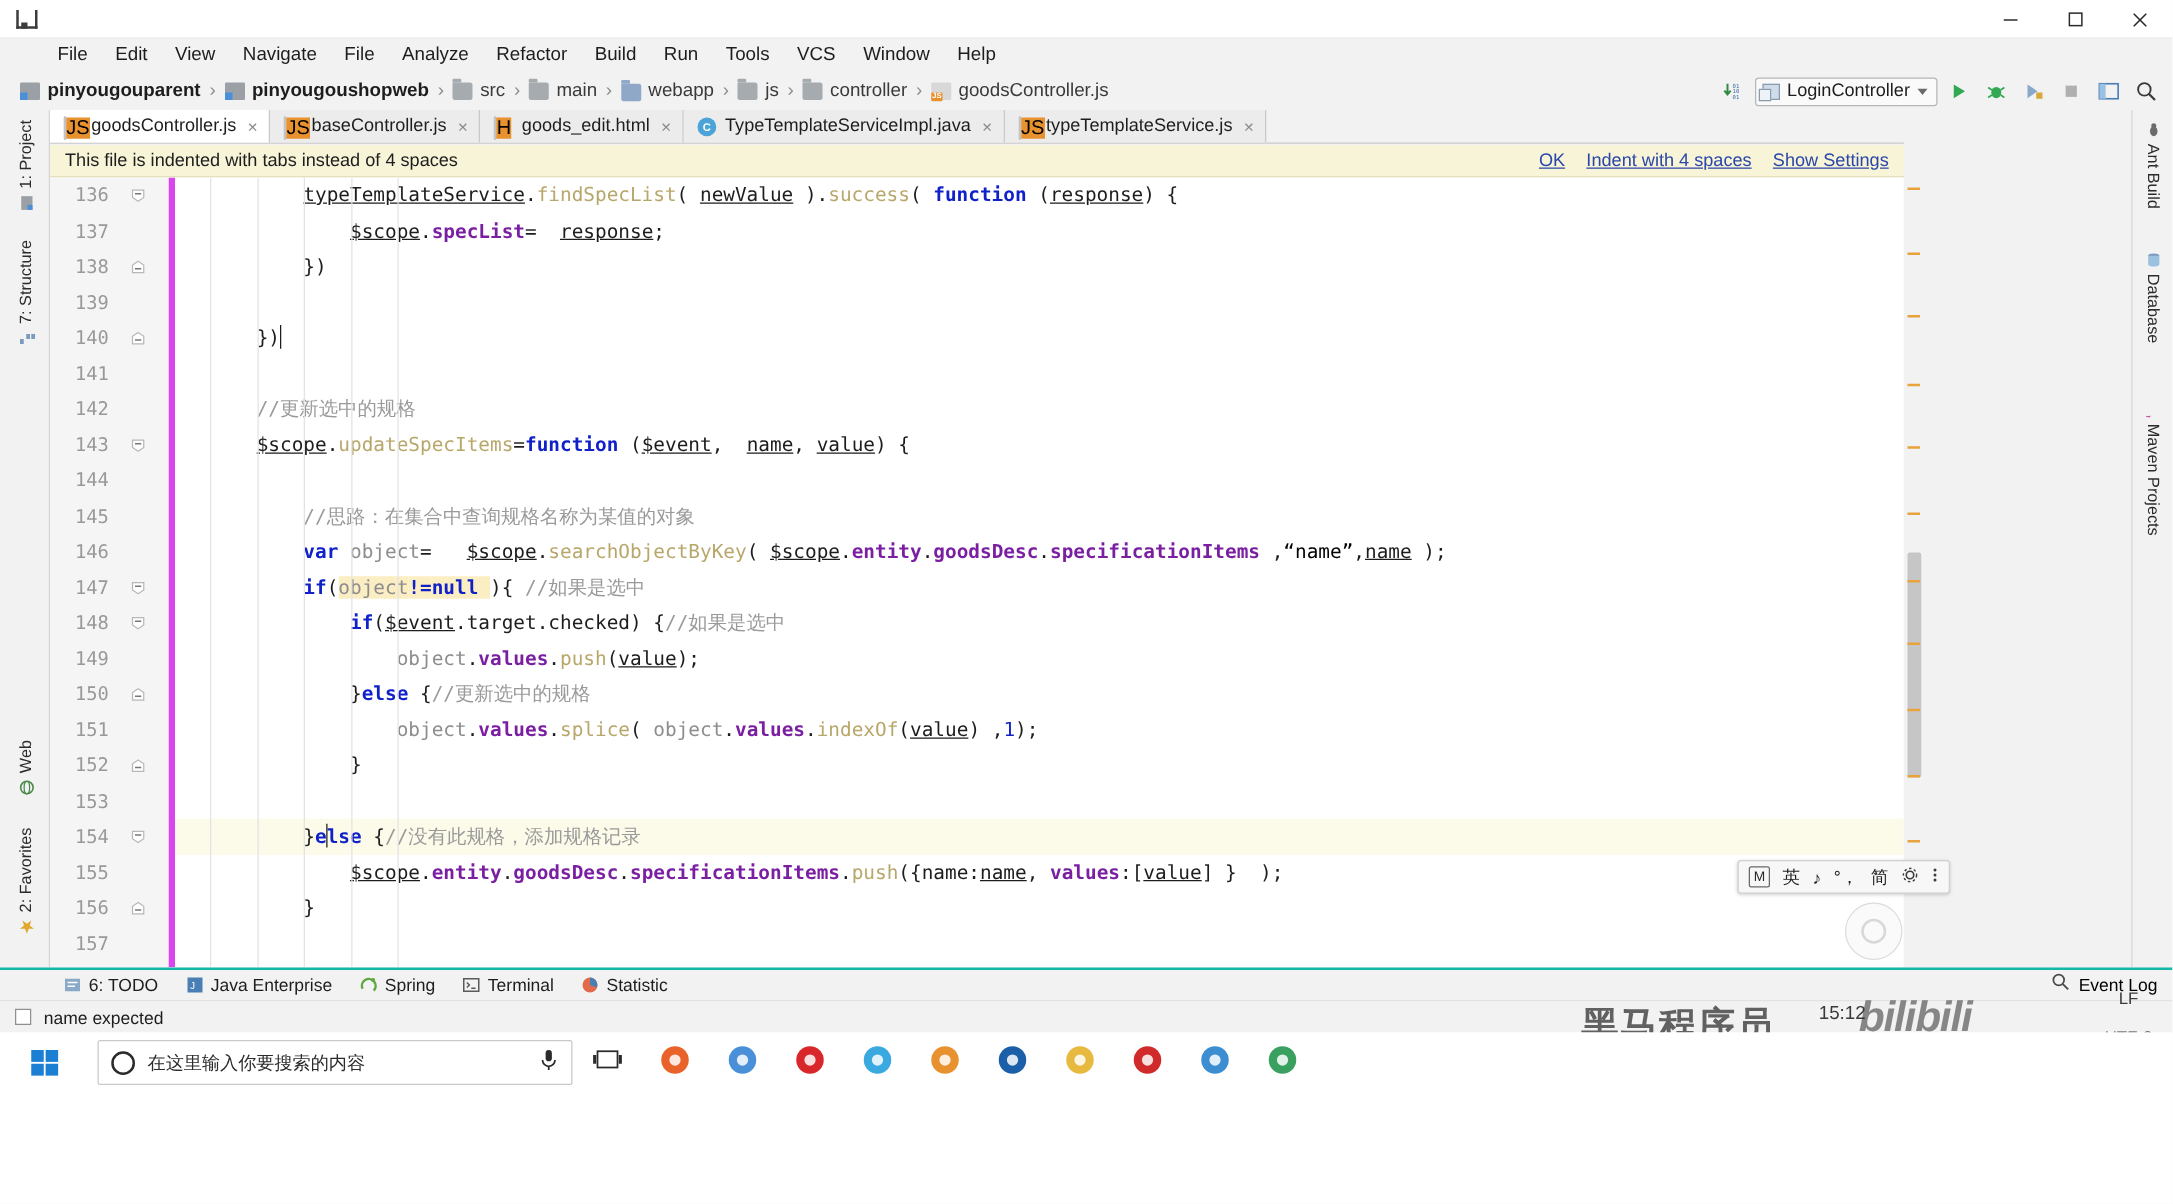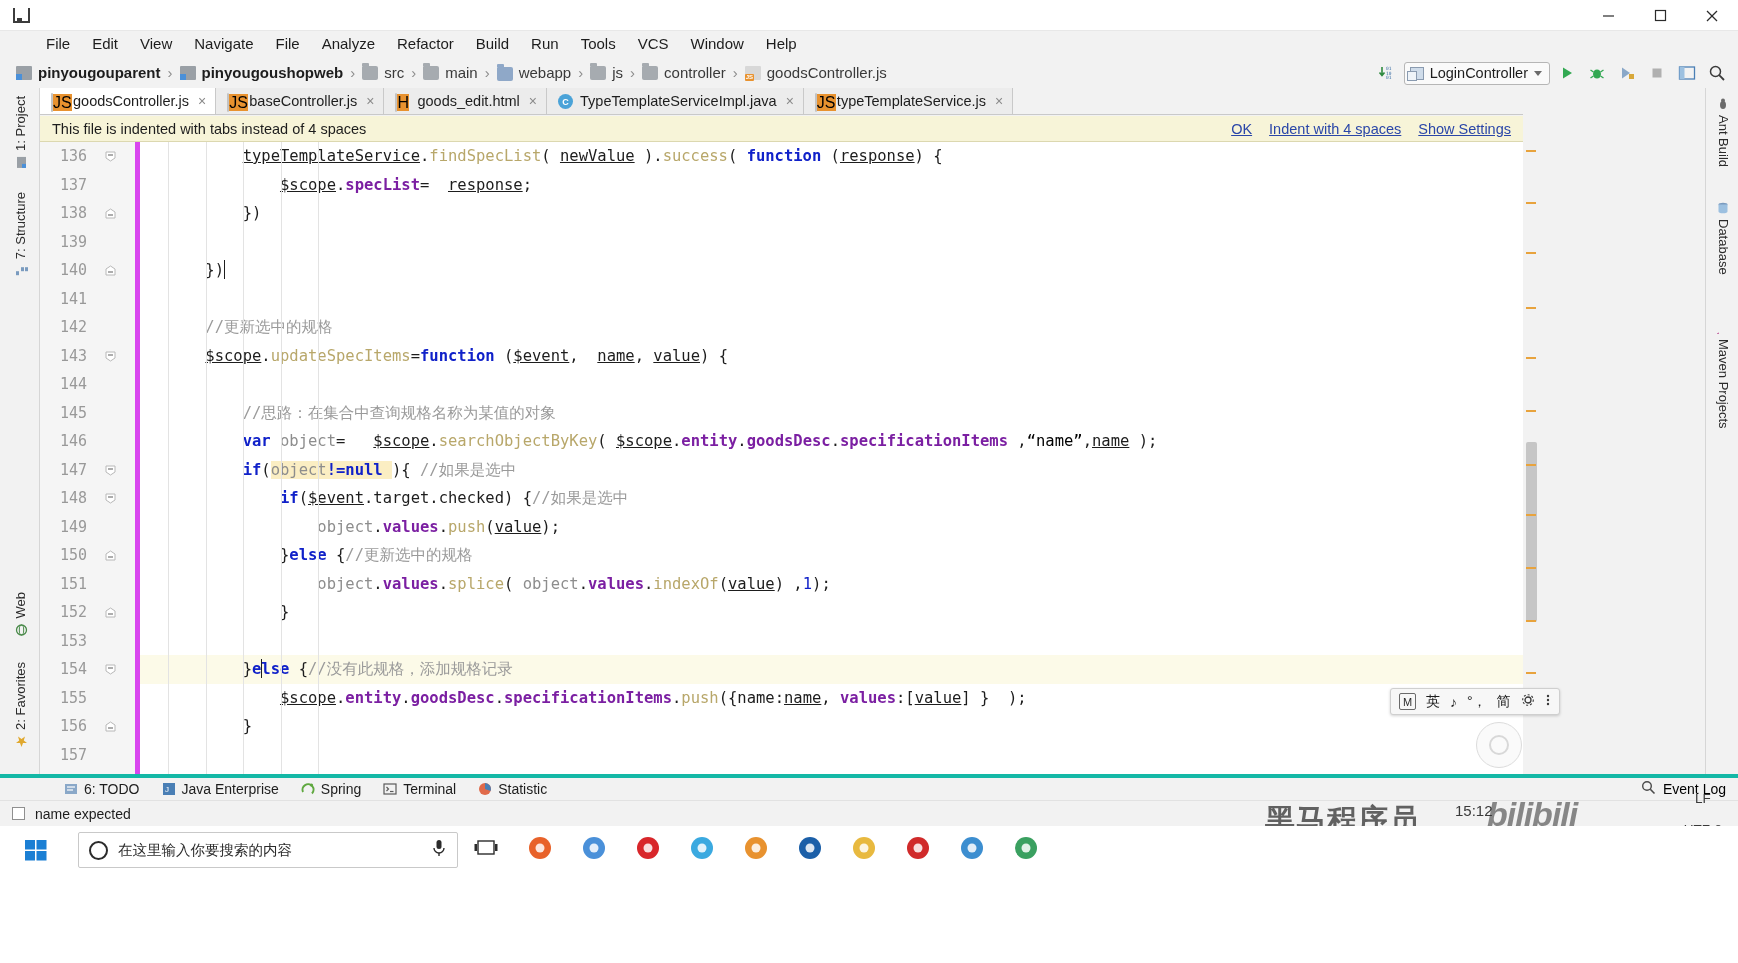--- a/index.html
+++ b/index.html
@@ -204,22 +204,22 @@
   .vtool-r {
     position: absolute; left: 6px; width: 22px;
     writing-mode: vertical-rl;
     font-size: 13px; color: #2b2b2b;
     display:flex; align-items:center; gap:5px; padding: 4px 0;
   }
 
   
   .bottombar {
     position: absolute; left: 0; top: 774px; width: 1738px; height: 26px;
-    background: #f2f2f2; border-top: 4px solid #14b8a6;
-    display: flex; align-items: center; padding-left: 64px; gap: 22px;
+    background: #f2f2f2; border-top: 2px solid #14b8a6;
+    display: flex; align-items: center; padding-left: 51px; gap: 22px;
   }
   .btool { display: flex; align-items: center; gap: 6px; font-size: 14px; color: #1d1d1d; white-space: nowrap;}
   .btool .bico { width: 14px; height: 14px; flex:0 0 auto;}
   .bottom-right { margin-left: auto; display:flex; align-items:center; gap: 7px; padding-right: 12px;}
 
   
   .statusbar {
     position: absolute; left: 0; top: 800px; width: 1738px; height: 26px;
     background: #f2f2f2; display: flex; align-items: center; padding-left: 12px;
     border-top: 1px solid #e2e2e2;

